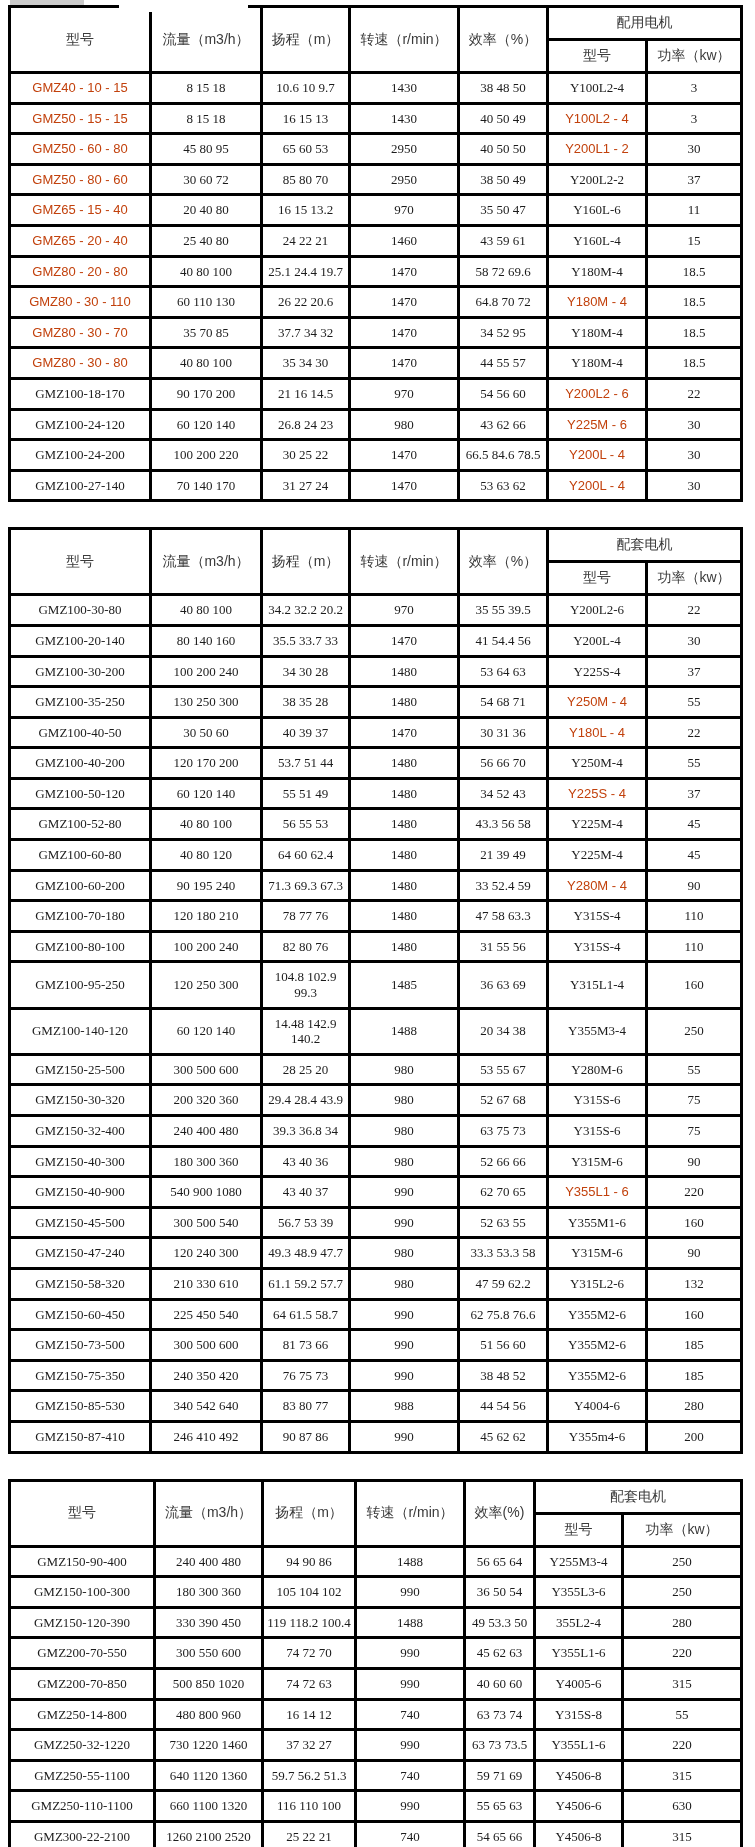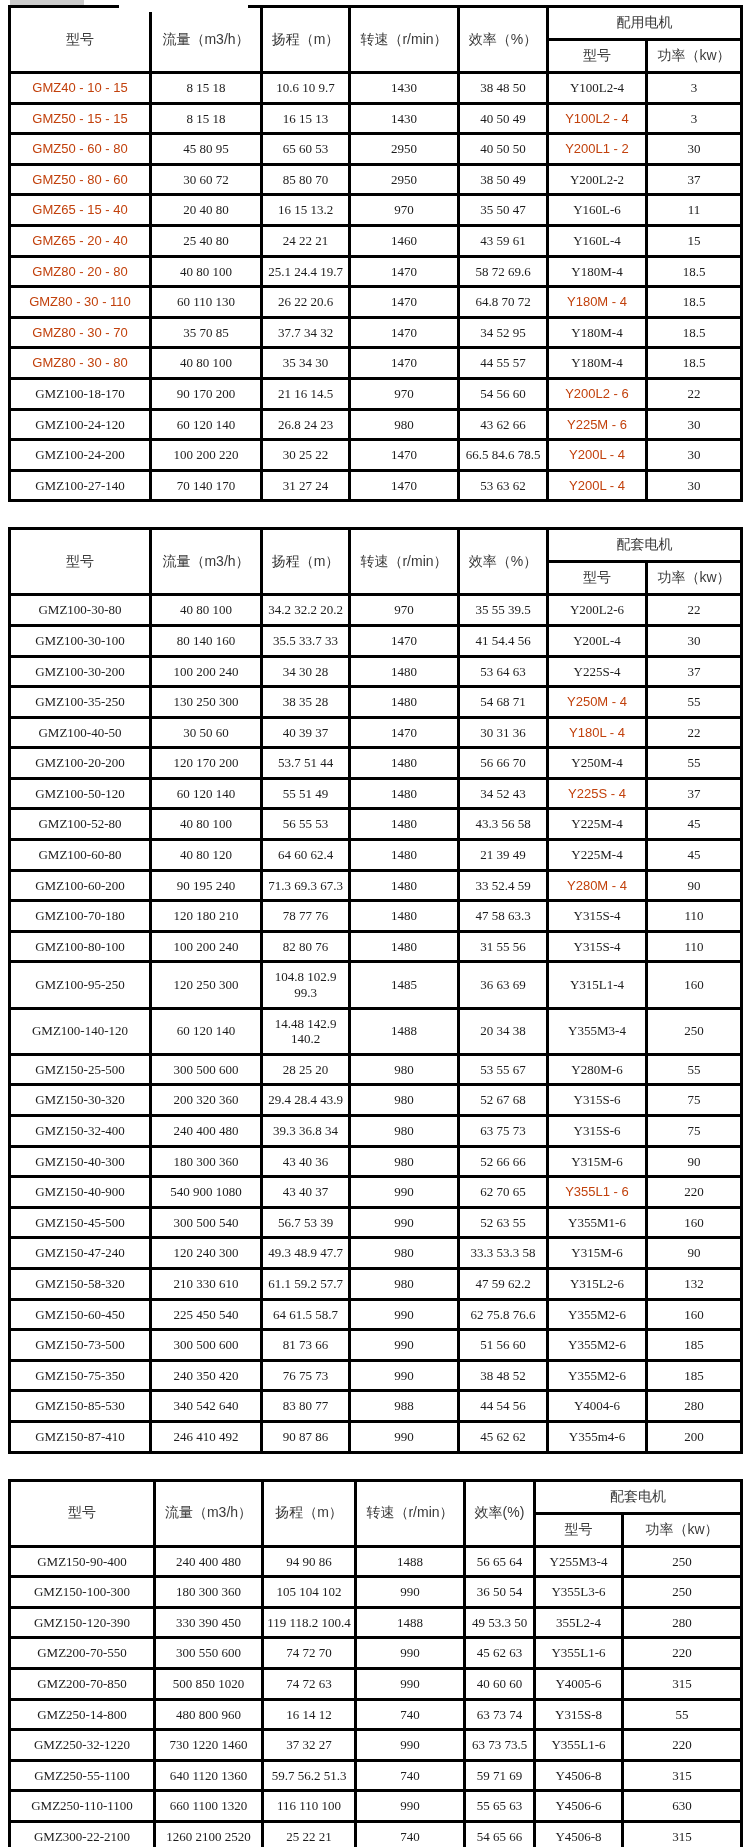--- a/index.html
+++ b/index.html
@@ -249,21 +249,21 @@
       <tr>
         <td>GMZ100-30-80</td>
         <td>40 80 100</td>
         <td>34.2 32.2 20.2</td>
         <td>970</td>
         <td>35 55 39.5</td>
         <td>Y200L2-6</td>
         <td>22</td>
       </tr>
       <tr>
-        <td>GMZ100-30-100</td>
+        <td>GMZ100-20-140</td>
         <td>80 140 160</td>
         <td>35.5 33.7 33</td>
         <td>1470</td>
         <td>41 54.4 56</td>
         <td>Y200L-4</td>
         <td>30</td>
       </tr>
       <tr>
         <td>GMZ100-30-200</td>
         <td>100 200 240</td>
@@ -285,21 +285,21 @@
       <tr>
         <td>GMZ100-40-50</td>
         <td>30 50 60</td>
         <td>40 39 37</td>
         <td>1470</td>
         <td>30 31 36</td>
         <td class="sans">Y180L - 4</td>
         <td>22</td>
       </tr>
       <tr>
-        <td>GMZ100-20-200</td>
+        <td>GMZ100-40-200</td>
         <td>120 170 200</td>
         <td>53.7 51 44</td>
         <td>1480</td>
         <td>56 66 70</td>
         <td>Y250M-4</td>
         <td>55</td>
       </tr>
       <tr>
         <td>GMZ100-50-120</td>
         <td>60 120 140</td>

